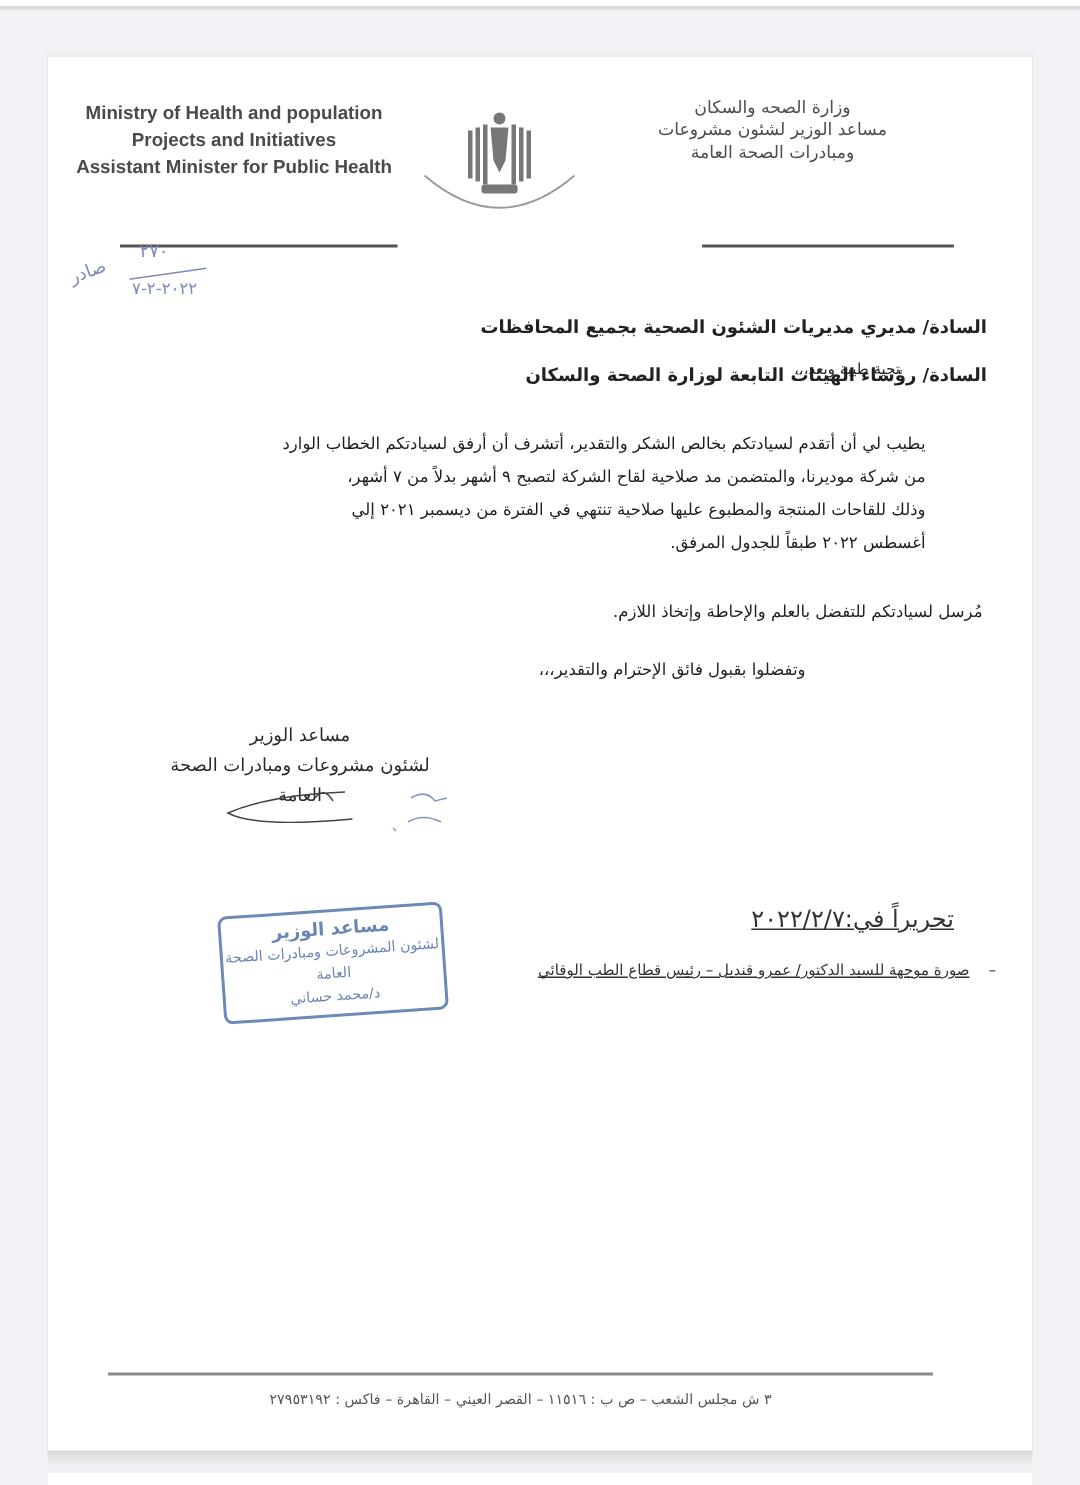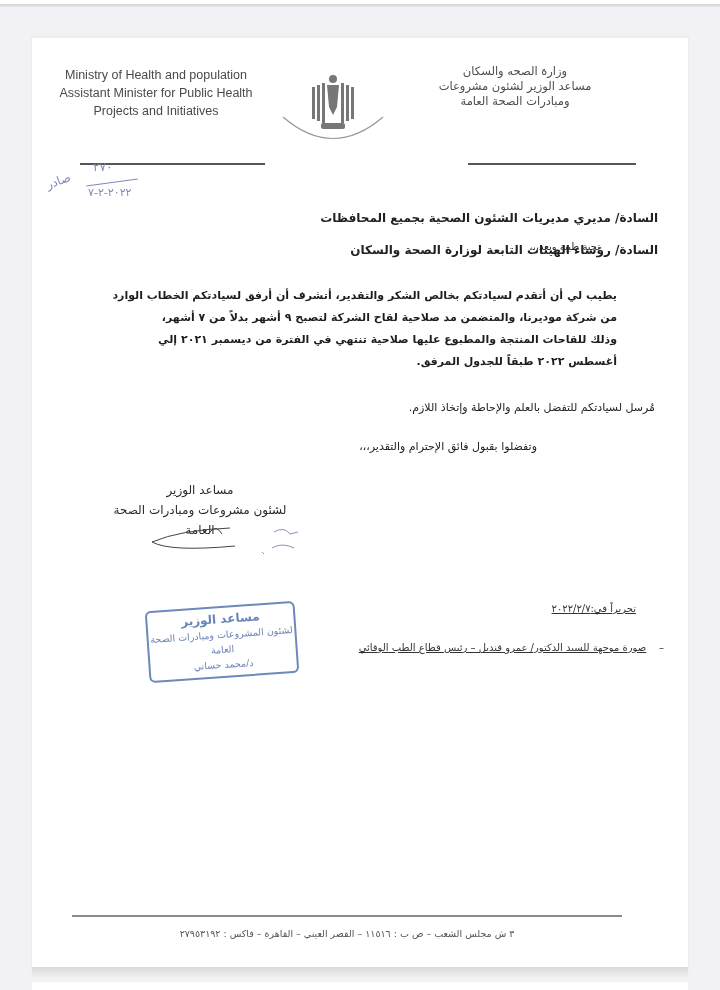--- a/index.html
+++ b/index.html
@@ -22,21 +22,21 @@
   .page-bottom-shadow {
     position:absolute; left:32px; top:967px; width:656px; height:10px;
     background:linear-gradient(#d8d9d8, #eef0f2);
   }
   .next-page {
     position:absolute; left:32px; top:982px; width:656px; height:8px; background:#fff;
   }
   .en-head {
     position:absolute; left:40px; top:66px; width:232px;
     text-align:center; font-family:"Liberation Sans", sans-serif;
-    font-weight:normal; font-size:12.5px; line-height:18px; color:#4a4a4a;
+    font-weight:bold; font-size:12.5px; line-height:18px; color:#4a4a4a;
   }
   .head-rule { position:absolute; height:1.5px; background:#555; }
   .ar-head {
     position:absolute; left:430px; top:64px; width:170px;
     text-align:center; direction:rtl;
     font-size:11.5px; line-height:15px; color:#4d4d4d;
   }
   .emblem { position:absolute; left:278px; top:55px; width:110px; height:90px; }
   .rtl { direction:rtl; text-align:right; }
   .addressee {
@@ -47,32 +47,32 @@
     color:#7d8ab8; font-size:12px;
   }
   .greeting {
     position:absolute; right:120px; top:241px; font-size:10px; color:#222;
   }
   .body-text {
     position:absolute; left:42px; width:575px; top:285px;
     font-size:11px; line-height:22px; color:#1d1d1d;
     text-align:justify; text-align-last:right;
   }
-  .body-line { display:block;font-weight:bold; }
+  .body-line { display:block; }
   .line-1 { position:absolute; right:65px; top:401px; font-size:11px; color:#222; }
   .line-2 { position:absolute; right:183px; top:440px; font-size:11px; color:#222; }
   .sig-block {
     position:absolute; left:105px; top:480px; width:190px; text-align:center;
     font-size:12px; line-height:20px; color:#2a2a2a;
   }
   .sig-name { font-weight:bold; }
   .sig-scrawl { position:absolute; left:140px; top:520px; width:120px; height:40px; }
   .sig-initials { position:absolute; left:254px; top:522px; width:70px; height:36px; }
   .date-line {
-    position:absolute; right:84px; top:603px; font-size:10px; color:#333;
+    position:absolute; right:84px; top:603px; font-size:16px; color:#333;
     text-decoration:underline;
   }
   .cc-line {
     position:absolute; right:56px; top:642px; font-size:10px; color:#333;
   }
   .cc-line .cc-text { text-decoration:underline; }
   .stamp {
     position:absolute; left:147px; top:606px; width:150px; height:72px;
     border:2px solid #6d89b8; border-radius:6px;
     transform:rotate(-4deg);
@@ -93,22 +93,22 @@
 <body>
 
 <div class="topbar"></div>
 
 <div class="page"></div>
 <div class="page-bottom-shadow"></div>
 <div class="next-page"></div>
 
 <div class="en-head">
   <div>Ministry of  Health and population</div>
+  <div>Projects and Initiatives</div>
   <div>Assistant Minister for Public Health</div>
-  <div>Projects and Initiatives</div>
 </div>
 <div class="head-rule" style="left:80px; top:163px; width:185px;"></div>
 
 <svg class="emblem" viewBox="0 0 110 90">
   <path d="M5 62 Q55 105 105 62" fill="none" stroke="#999" stroke-width="1.2"></path>
   <g fill="#777">
     <rect x="34" y="32" width="3" height="32"></rect>
     <rect x="39" y="30" width="3" height="36"></rect>
     <rect x="44" y="28" width="3" height="40"></rect>
     <rect x="63" y="28" width="3" height="40"></rect>

